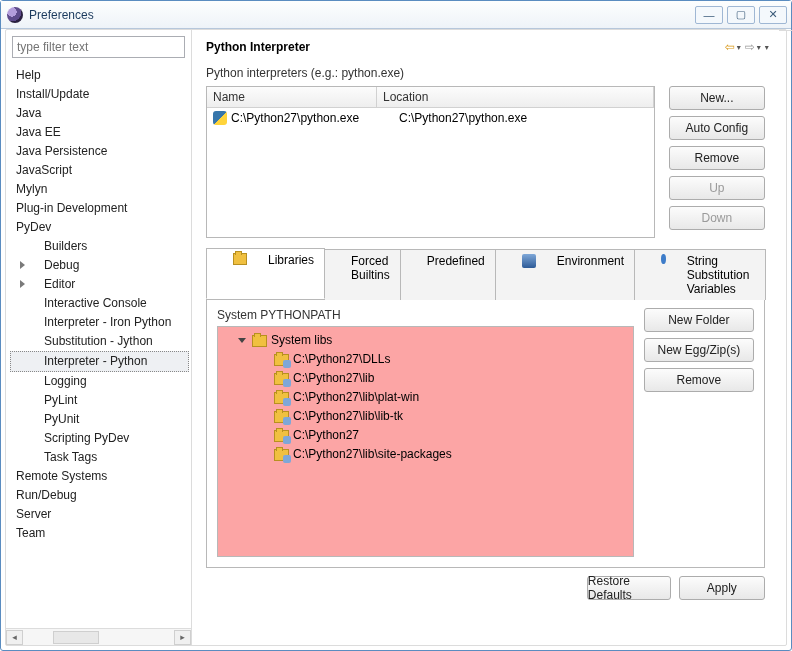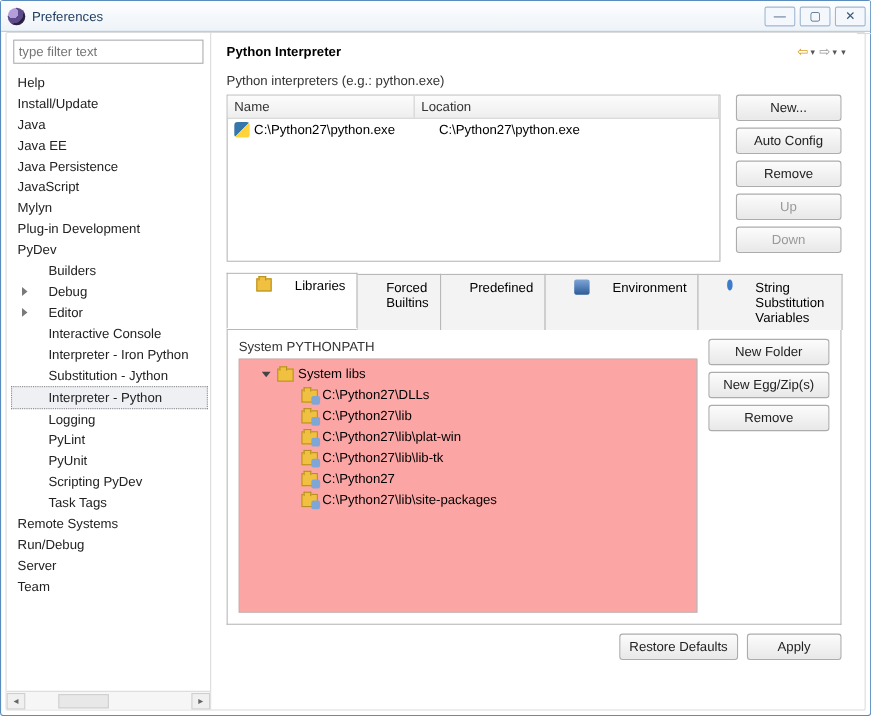--- a/index.html
+++ b/index.html
@@ -50,21 +50,21 @@
   .interp-th.name{ width:170px;}
   .interp-th.loc{ flex:1;}
   .interp-row{ display:flex; padding:3px 6px; align-items:center; gap:4px;}
   .interp-row .picon{ width:14px;height:14px; background:linear-gradient(135deg,#3776ab 0 50%,#ffd43b 50% 100%); border-radius:3px;}
   .interp-cell-name{ width:164px;}
   .interp-cell-loc{ flex:1;}
   .btn-col{ display:flex; flex-direction:column; gap:6px; width:96px;}
   .btn{ height:24px; border:1px solid #acacac; background:linear-gradient(#fcfcfc,#e8e8e8); border-radius:3px; display:flex; align-items:center; justify-content:center; cursor:default; color:#222;}
   .btn.disabled{ color:#9a9a9a;}
   .btn.primary{ border-color:#4a90d9; background:linear-gradient(#eaf3fd,#c9e0fb); box-shadow:0 0 0 1px #7ab3ea inset;}
-  .btn.wide{ width:108px;}
+  .btn.wide{ width:84px;}
 
   
   .tabs-area{ margin:10px 14px 0; }
   .tabs{ display:flex; border-bottom:1px solid #b8b8b8;}
   .tab{ padding:4px 10px 4px 26px; border:1px solid #b8b8b8; border-bottom:none; margin-right:-1px; background:#f3f3f3; display:flex; align-items:flex-start; gap:21px; position:relative; top:1px; cursor:default;}
   .tab.active{ background:#fff; top:0; border-bottom:1px solid #fff; z-index:2;}
   .tab .icon{ width:14px;height:12px; background:#f0c040; border:1px solid #b89020; position:relative;}
   .tab .icon::before{ content:""; position:absolute; left:1px; top:-3px; width:5px;height:3px; background:#f0c040; border:1px solid #b89020; border-bottom:none;}
   .tab .env-icon{ width:14px;height:14px; background:linear-gradient(#7ea7d8,#2d5a97); border-radius:2px;}
   .tab .dot-icon{ width:10px;height:10px; background:#3d7cc9; border-radius:50%;}

